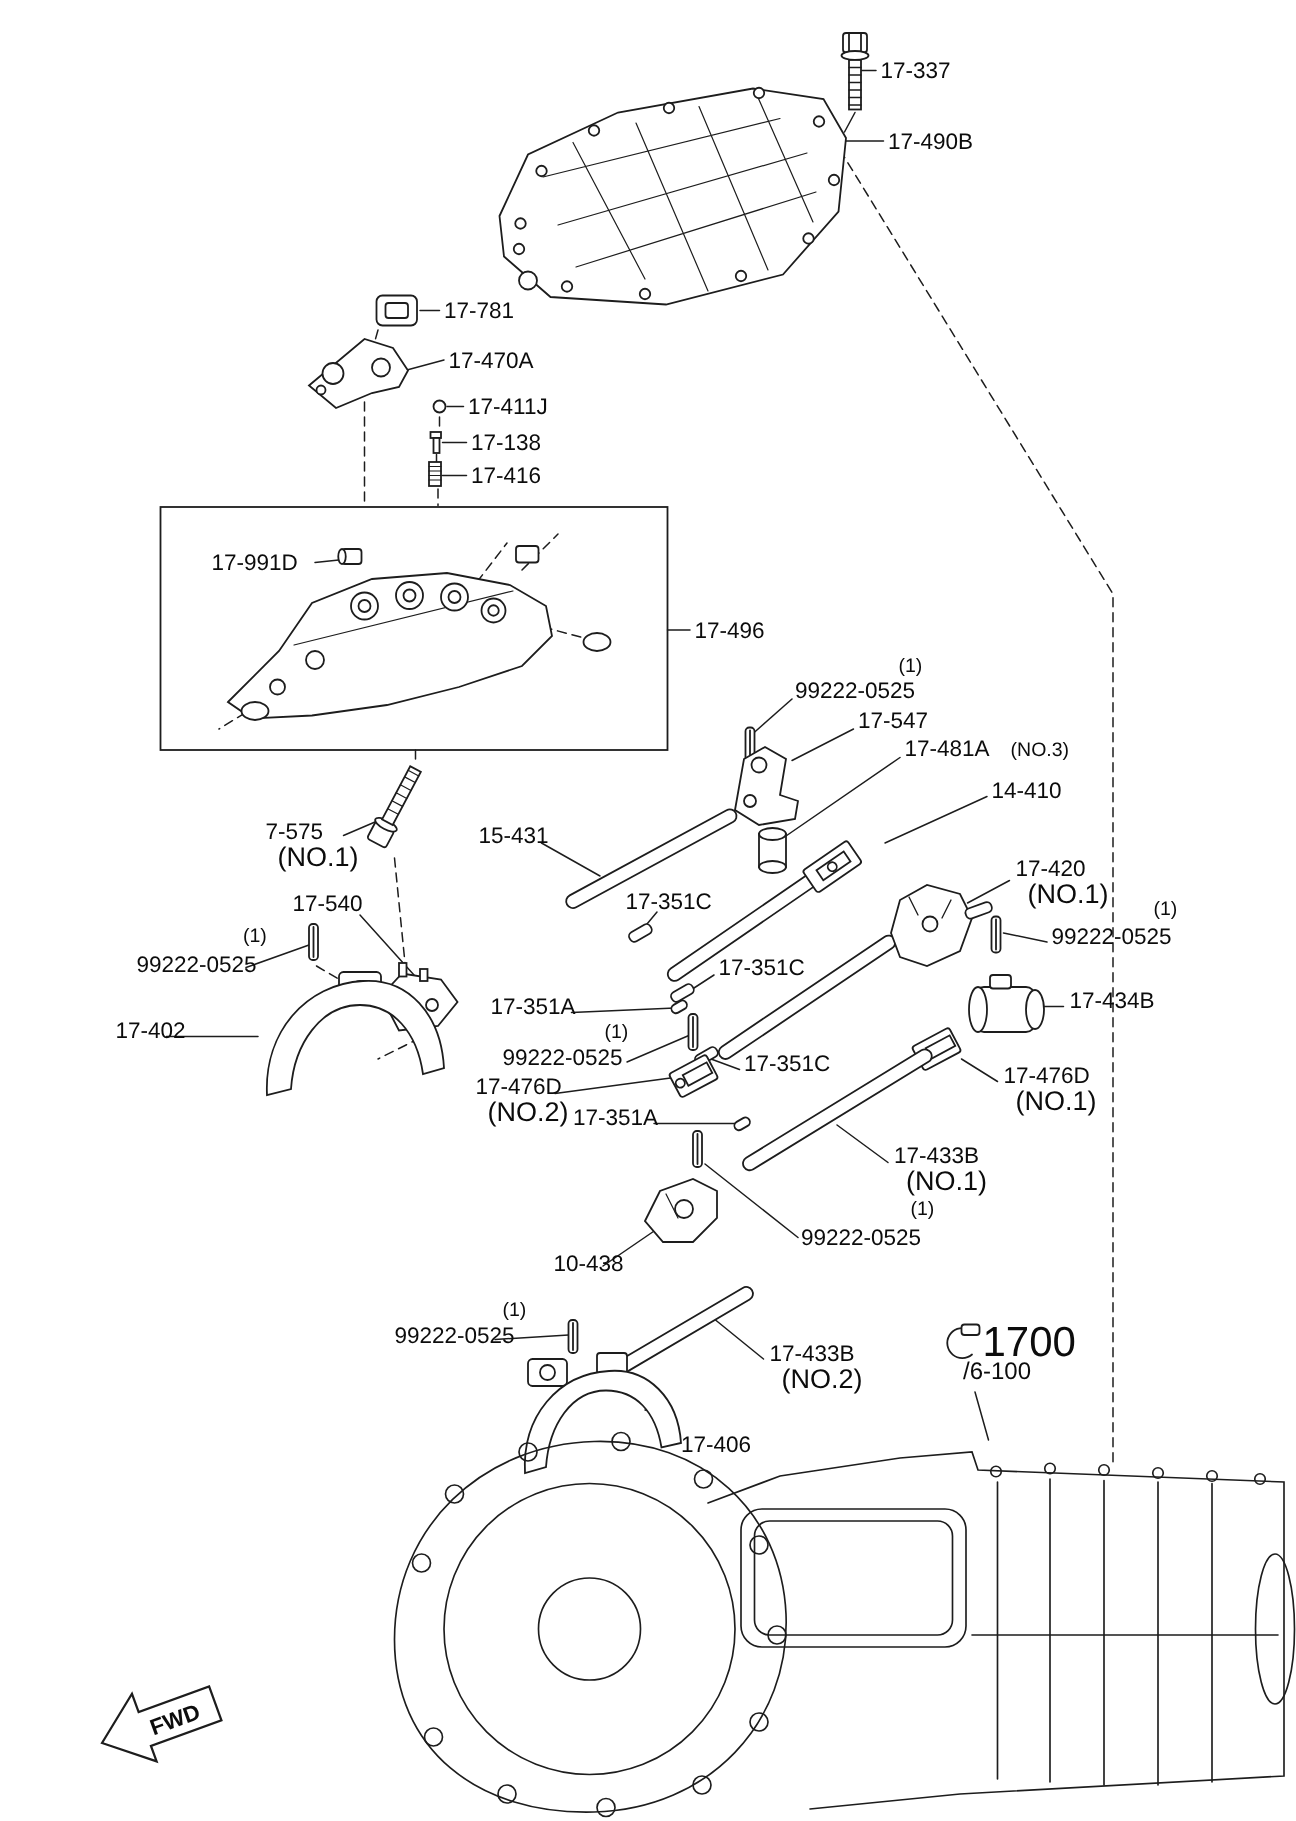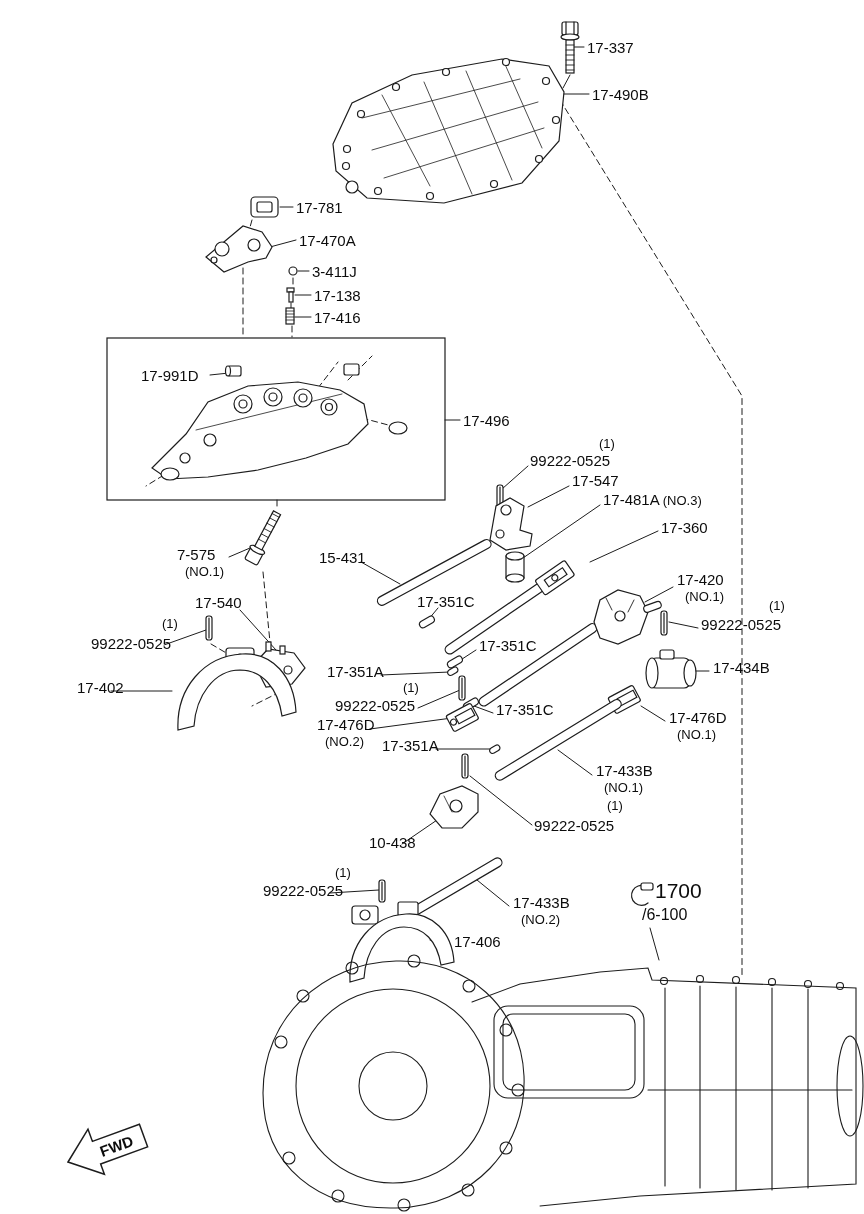--- a/index.html
+++ b/index.html
@@ -2,24 +2,24 @@
 <html><head>
 <meta charset="utf-8">
 <style>
   *{box-sizing:border-box}
   html,body{margin:0;padding:0}
   body{background:#d9d9d9}
   .page{position:relative;width:864px;height:1214px;margin:0 auto;background:#fff;
         font-family:"Liberation Sans",sans-serif;color:#0c0c0c;overflow:hidden}
   .art{position:absolute;left:0;top:0}
   .callout{position:absolute;font-size:15px;line-height:17px;white-space:nowrap}
-  .callout .note{font-size:13px;padding-left:8px}
-  .note-inline{font-size:13px;margin-left:3px}
+  .callout .note{font-size:18px;padding-left:8px}
+  .note-inline{font-size:13px;margin-left:14px}
   .qty{position:absolute;font-size:13px;white-space:nowrap}
-  .ref-big{position:absolute;font-size:21px;white-space:nowrap}
+  .ref-big{position:absolute;font-size:28px;white-space:nowrap}
   .ref-sub{position:absolute;font-size:16px;white-space:nowrap}
 </style>
 </head>
 <body>
 
 <div class="page">
 
   <svg class="art" width="864" height="1214" viewBox="0 0 864 1214" stroke="#1d1d1d" fill="none" stroke-width="1.2" stroke-linecap="round">
 
     <g stroke-dasharray="6 4" stroke-width="1">
@@ -318,34 +318,34 @@
     <g transform="translate(68,1162) rotate(-20)">
       <polygon points="0,0 30,-24 30,-11 80,-11 80,13 30,13 30,24" fill="#fff" stroke-width="1.5"></polygon>
       <text x="34" y="7" font-size="15" font-weight="bold" fill="#0c0c0c" stroke="none">FWD</text>
     </g>
   </svg>
 
   <div class="callout" style="left:587px;top:39px">17-337</div>
   <div class="callout" style="left:592px;top:86px">17-490B</div>
   <div class="callout" style="left:296px;top:199px">17-781</div>
   <div class="callout" style="left:299px;top:232px">17-470A</div>
-  <div class="callout" style="left:312px;top:263px">3-411J</div>
+  <div class="callout" style="left:312px;top:263px">17-411J</div>
   <div class="callout" style="left:314px;top:287px">17-138</div>
   <div class="callout" style="left:314px;top:309px">17-416</div>
   <div class="callout" style="left:141px;top:367px">17-991D</div>
   <div class="callout" style="left:463px;top:412px">17-496</div>
 
   <div class="qty" style="left:599px;top:436px">(1)</div>
   <div class="callout" style="left:530px;top:452px">99222-0525</div>
 
   <div class="callout" style="left:572px;top:472px">17-547</div>
   <div class="callout" style="left:603px;top:491px">
     <span>17-481A</span><span class="note-inline">(NO.3)</span>
   </div>
-  <div class="callout" style="left:661px;top:519px">17-360</div>
+  <div class="callout" style="left:661px;top:519px">14-410</div>
   <div class="callout" style="left:319px;top:549px">15-431</div>
 
   <div class="callout" style="left:177px;top:546px">
     <div>7-575</div>
     <div class="note">(NO.1)</div>
   </div>
 
   <div class="callout" style="left:417px;top:593px">17-351C</div>
 
   <div class="callout" style="left:677px;top:571px">
@@ -394,18 +394,18 @@
   <div class="callout" style="left:534px;top:817px">99222-0525</div>
 
   <div class="qty" style="left:335px;top:865px">(1)</div>
   <div class="callout" style="left:263px;top:882px">99222-0525</div>
 
   <div class="callout" style="left:513px;top:894px">
     <div>17-433B</div>
     <div class="note">(NO.2)</div>
   </div>
 
-  <div class="callout" style="left:454px;top:933px">17-406</div>
+  <div class="callout" style="left:454px;top:955px">17-406</div>
 
   <div class="ref-big" style="left:655px;top:879px">1700</div>
   <div class="ref-sub" style="left:642px;top:906px">/6-100</div>
 
 </div>
 
 </body></html>

